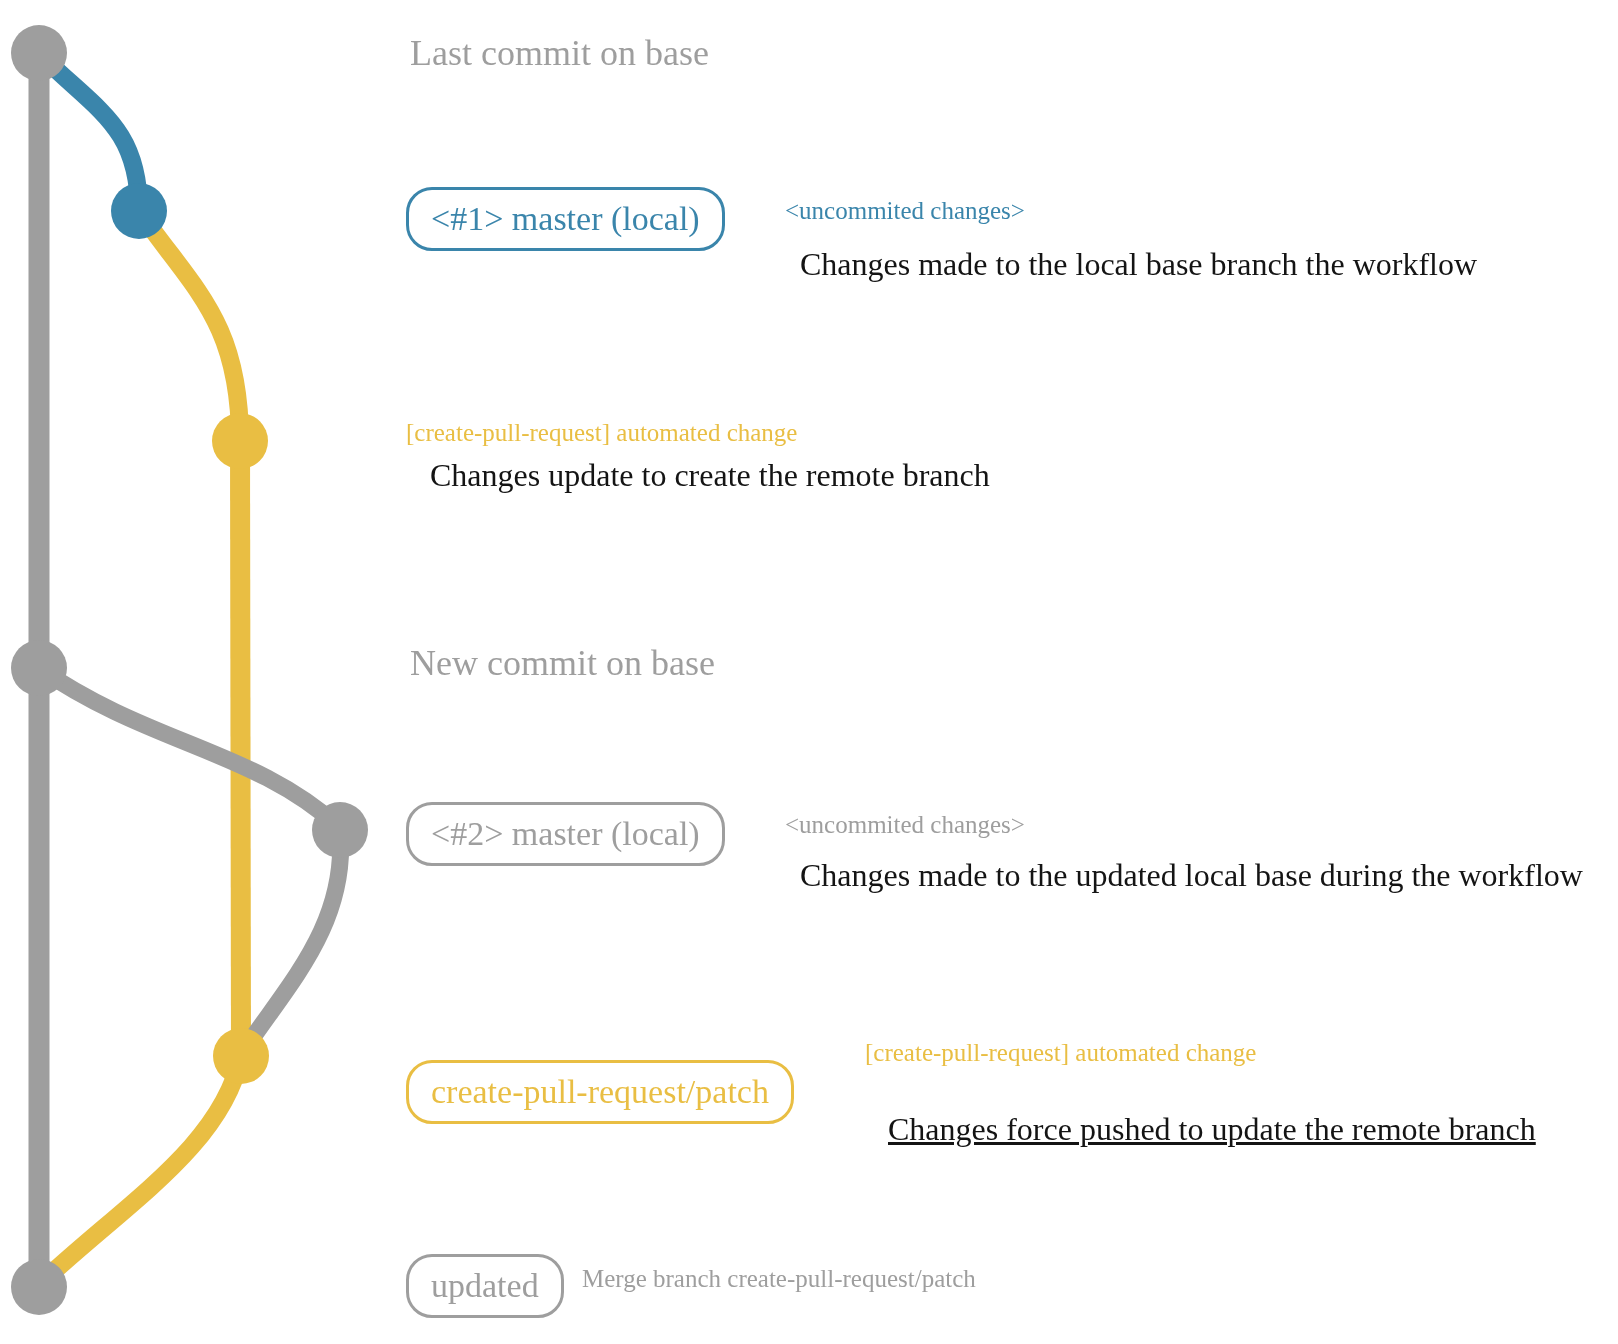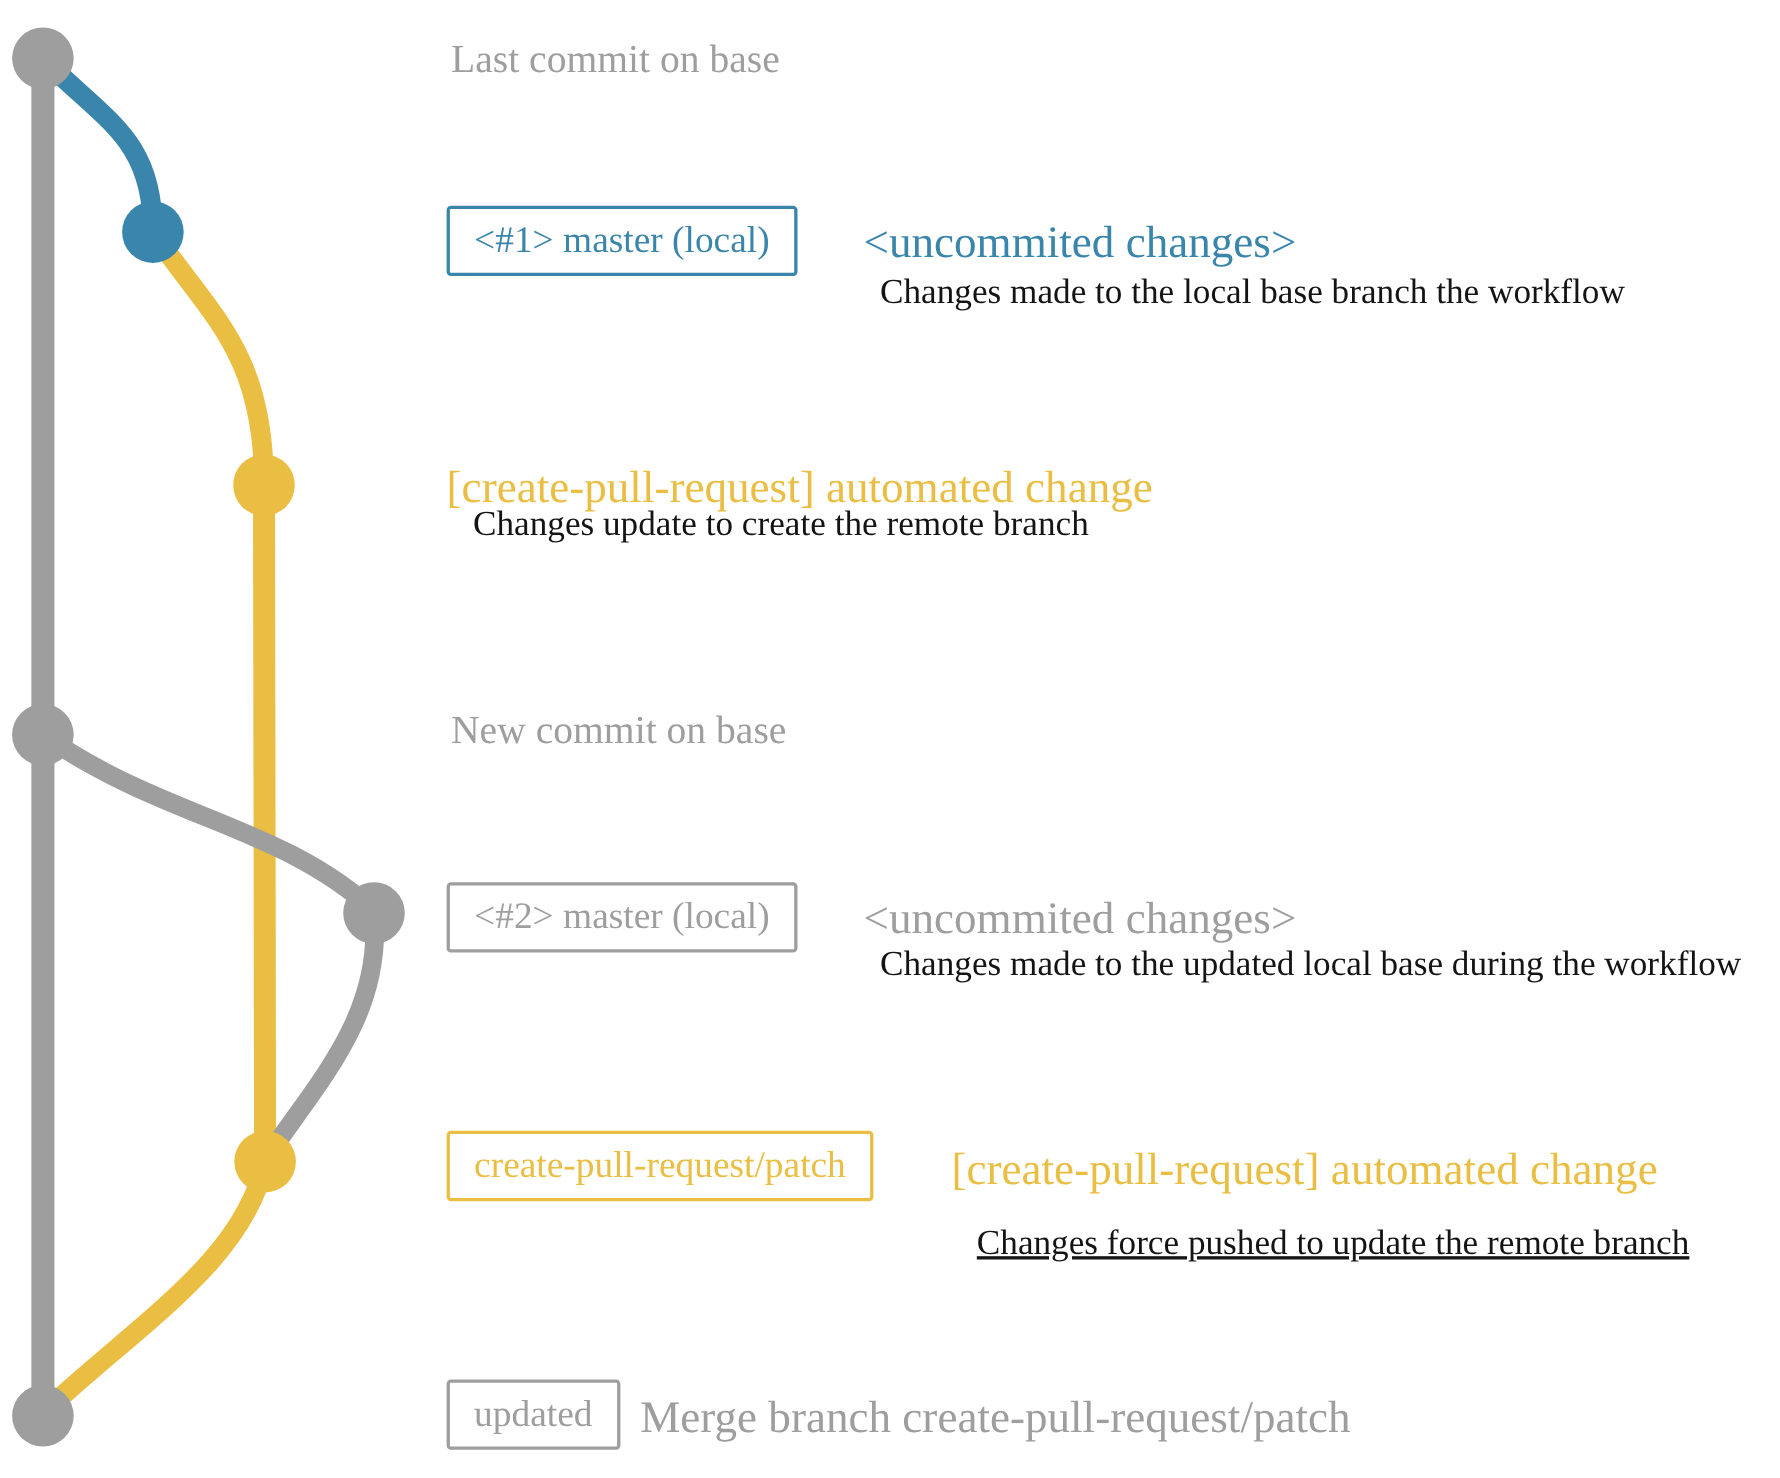--- a/index.html
+++ b/index.html
@@ -8,34 +8,34 @@
   *{box-sizing:border-box; margin:0; padding:0;}
   html,body{width:1618px; height:1344px;}
   body{
     position:relative;
     background:var(--bg);
     font-family:"Liberation Sans", sans-serif;
     overflow:hidden;
   }
   .abs{position:absolute; white-space:nowrap;font-family:Liberation Serif, serif;}
   .heading{font-size:36px; color:var(--gray); line-height:1.1;}
-  .note{font-size:41px; line-height:1.2;}
+  .note{font-size:25px; line-height:1.2;}
   .note.blue{color:var(--blue);}
   .note.gray{color:var(--gray);}
   .note.yellow{color:var(--yellow);}
   .caption{
     font-family:"Liberation Serif", serif;
     font-size:32px; color:var(--ink); line-height:1.2;
   }
   .badge{
     display:inline-block;
     font-size:34px; line-height:1;
     padding:12px 22px;
     border:3px solid;
-    border-radius:4px;
+    border-radius:26px;
     background:var(--bg);
   }
   .badge.blue{color:var(--blue); border-color:var(--blue);}
   .badge.gray{color:var(--gray); border-color:var(--gray);}
   .badge.yellow{color:var(--yellow); border-color:var(--yellow);}
   #graph-svg{position:absolute; left:0; top:0;}
 </style>
 </head>
 <body>
 
@@ -72,18 +72,18 @@
 
 <div class="abs note yellow" style="left:406px; top:418px;">[create-pull-request] automated change</div>
 <div class="abs caption" style="left:430px; top:456px;">Changes update to create the remote branch</div>
 
 <div class="abs heading" style="left:410px; top:644px;">New commit on base</div>
 
 <div class="abs badge gray" style="left:406px; top:802px;">&lt;#2&gt; master (local)</div>
 <div class="abs note gray" style="left:785px; top:810px;">&lt;uncommited changes&gt;</div>
 <div class="abs caption" style="left:800px; top:856px;">Changes made to the updated local base during the workflow</div>
 
-<div class="abs badge yellow" style="left:406px; top:1028px;">create-pull-request/patch</div>
+<div class="abs badge yellow" style="left:406px; top:1060px;">create-pull-request/patch</div>
 <div class="abs note yellow" style="left:865px; top:1038px;">[create-pull-request] automated change</div>
 <div class="abs caption" style="left:888px; top:1110px;text-decoration:underline;">Changes force pushed to update the remote branch</div>
 
 <div class="abs badge gray" style="left:406px; top:1254px;">updated</div>
 <div class="abs note gray" style="left:582px; top:1264px;text-align:center;">Merge branch create-pull-request/patch</div>
 
 </body></html>

